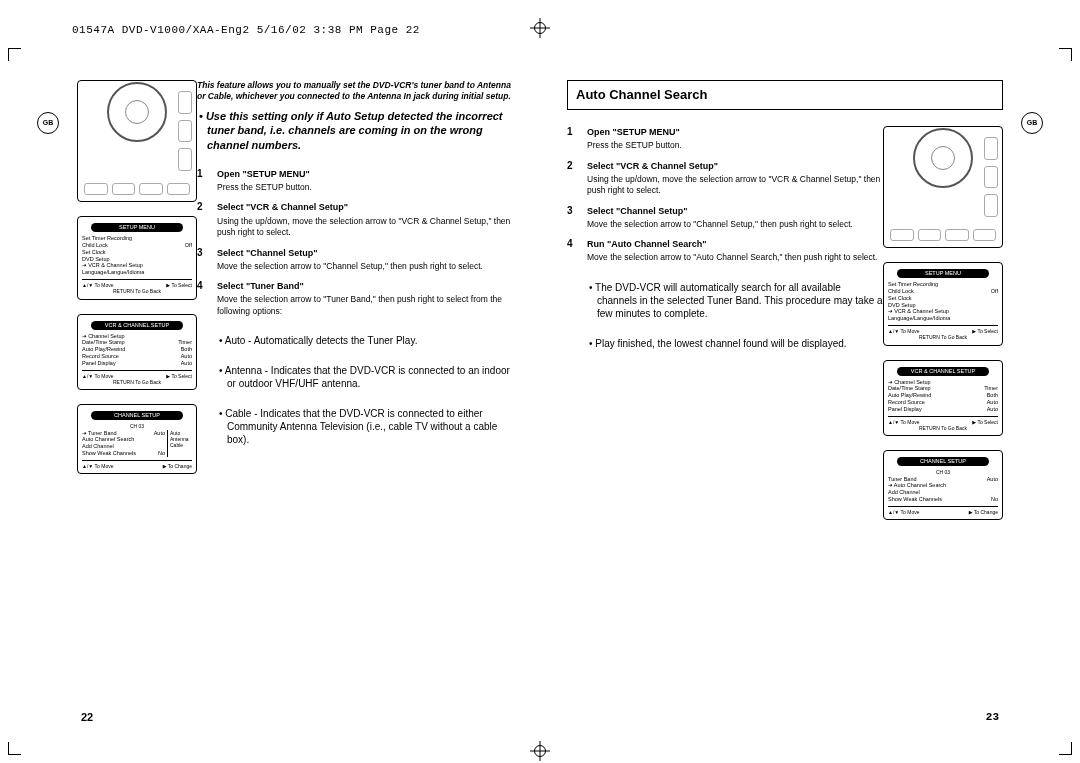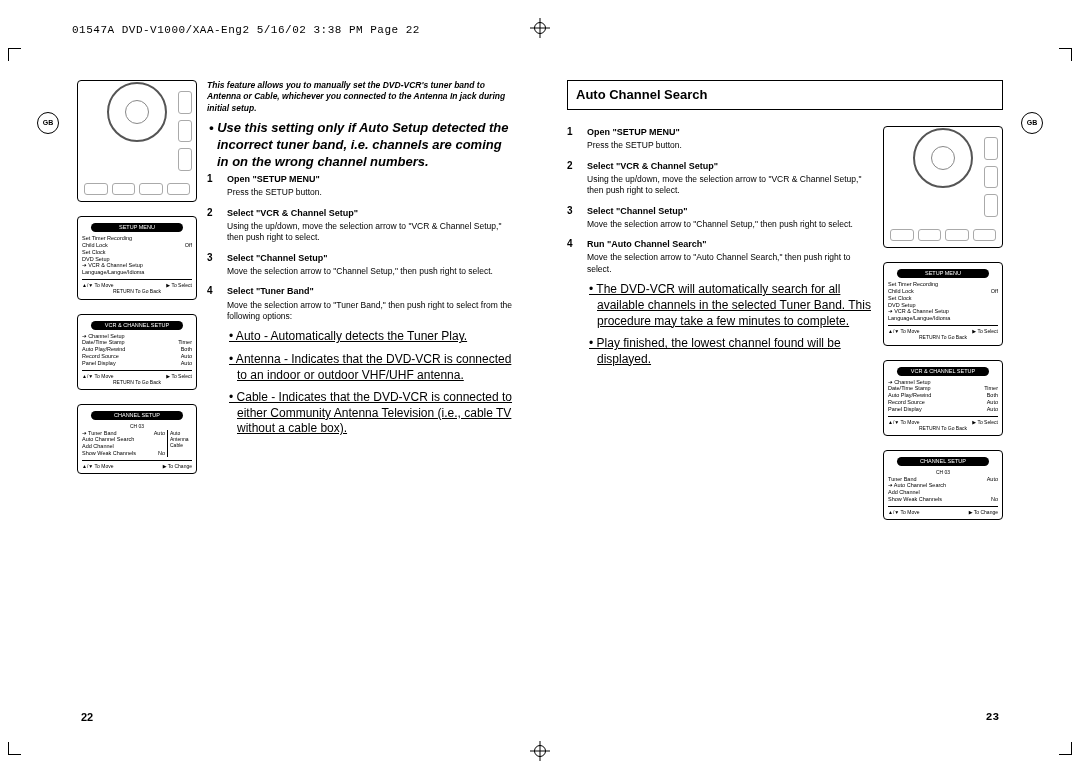--- a/index.html
+++ b/index.html
@@ -83,21 +83,21 @@
   .section-title {
     border:1px solid #000;
     padding:6px 8px;
     font-weight:bold;
     font-size:13px;
     margin-bottom:16px;
     min-height:16px;
   }
   .two-col {
     display:flex;
-    gap:10px;
+    gap:0;
   }
   .figs {
     width:120px;
     flex:0 0 120px;
     display:flex;
     flex-direction:column;
     gap:14px;
   }
   .fig {
     border:1.5px solid #000;
@@ -168,37 +168,36 @@
   .intro {
     font-style:italic;
     font-weight:bold;
     font-size:8.5px;
     line-height:1.35;
     margin-bottom:6px;
   }
   .bullet-note {
     font-style:italic;
     font-weight:bold;
-    font-size:13px;
+    font-size:11px;
     line-height:1.3;
     padding-left:10px;
     text-indent:-8px;
-    margin-bottom:2px;
+    margin-bottom:16px;
   }
   .step { display:flex; gap:8px; margin-bottom:8px;}
   .step-num { font-weight:bold; font-size:10px; width:12px;}
   .step-body { flex:1; font-size:8.5px; line-height:1.35;}
   .step-title { font-weight:bold; margin-bottom:2px; font-size:9px;}
   .sub-opt {
     padding-left:10px;
     text-indent:-8px;
-    margin-top:7px;
-    font-size:12px;
+    margin-top:17px;
+    font-size:10px;
     line-height:1.3;
-    text-decoration:underline;
   }
   .page-num {
     position:absolute;
     bottom:0;
     font-weight:bold;
     font-size:11px;
   }
   .pn-left { left:16px;}
   .pn-right { right:16px;font-family:Liberation Mono, monospace;}
 </style>

